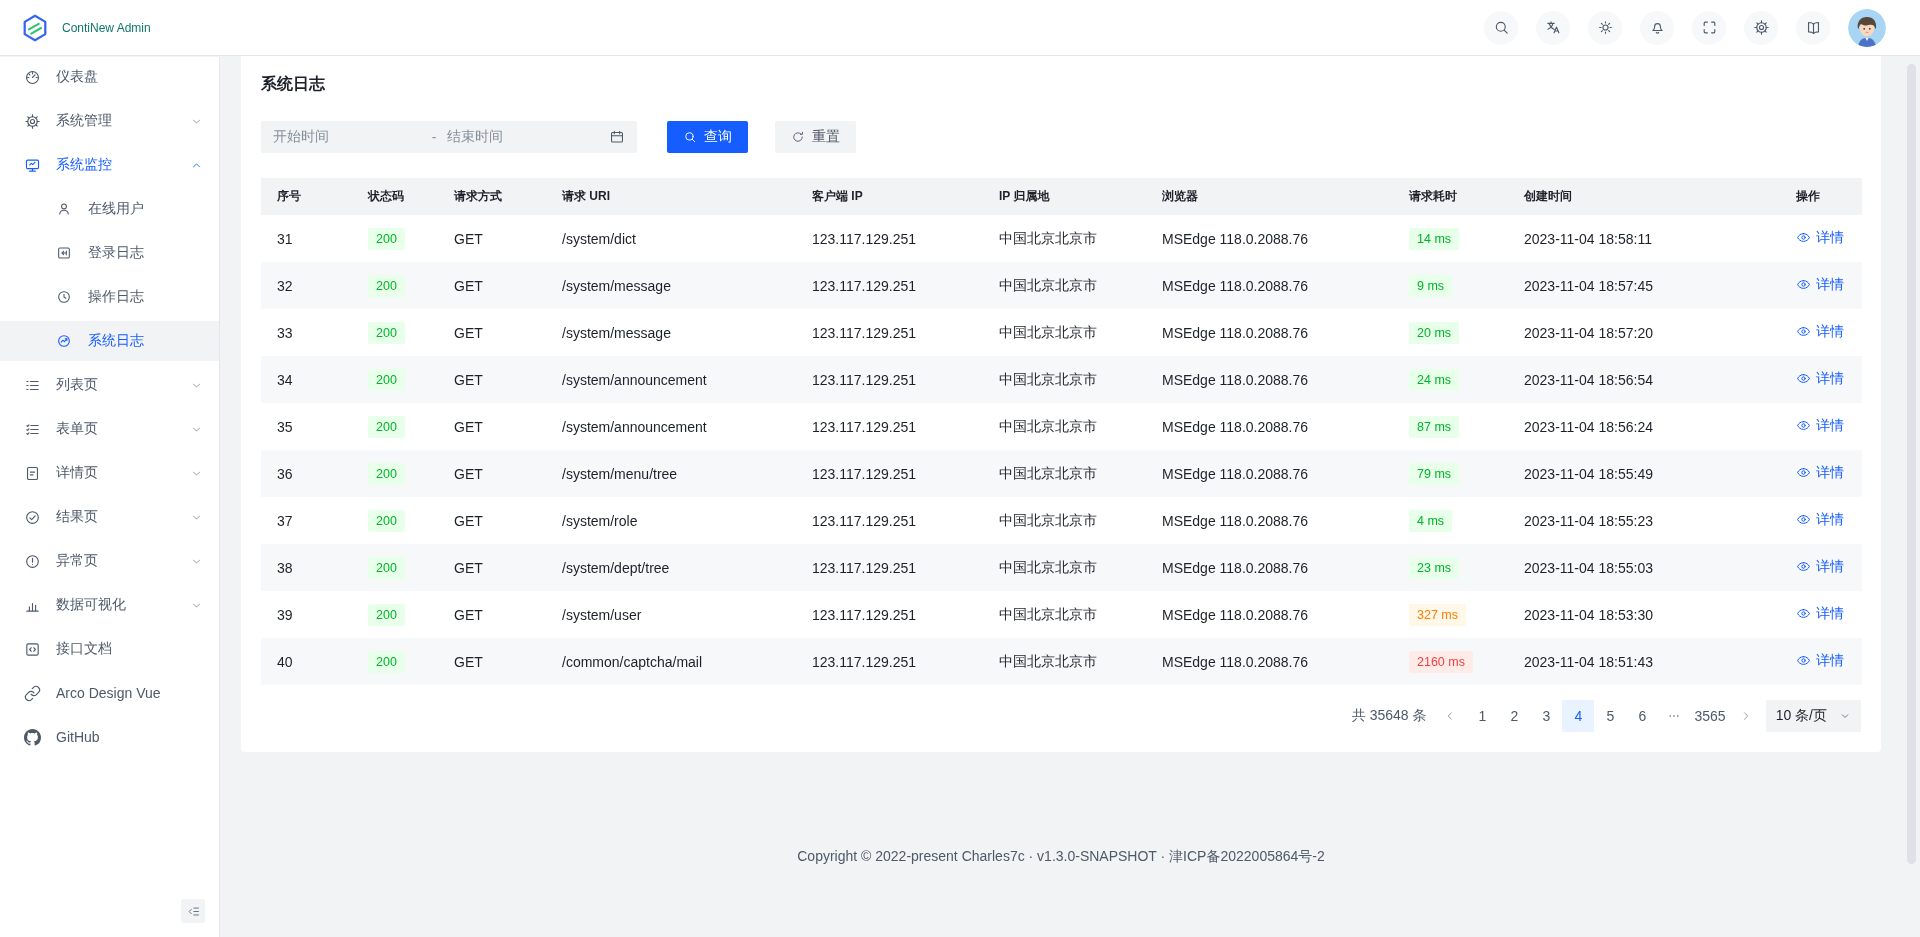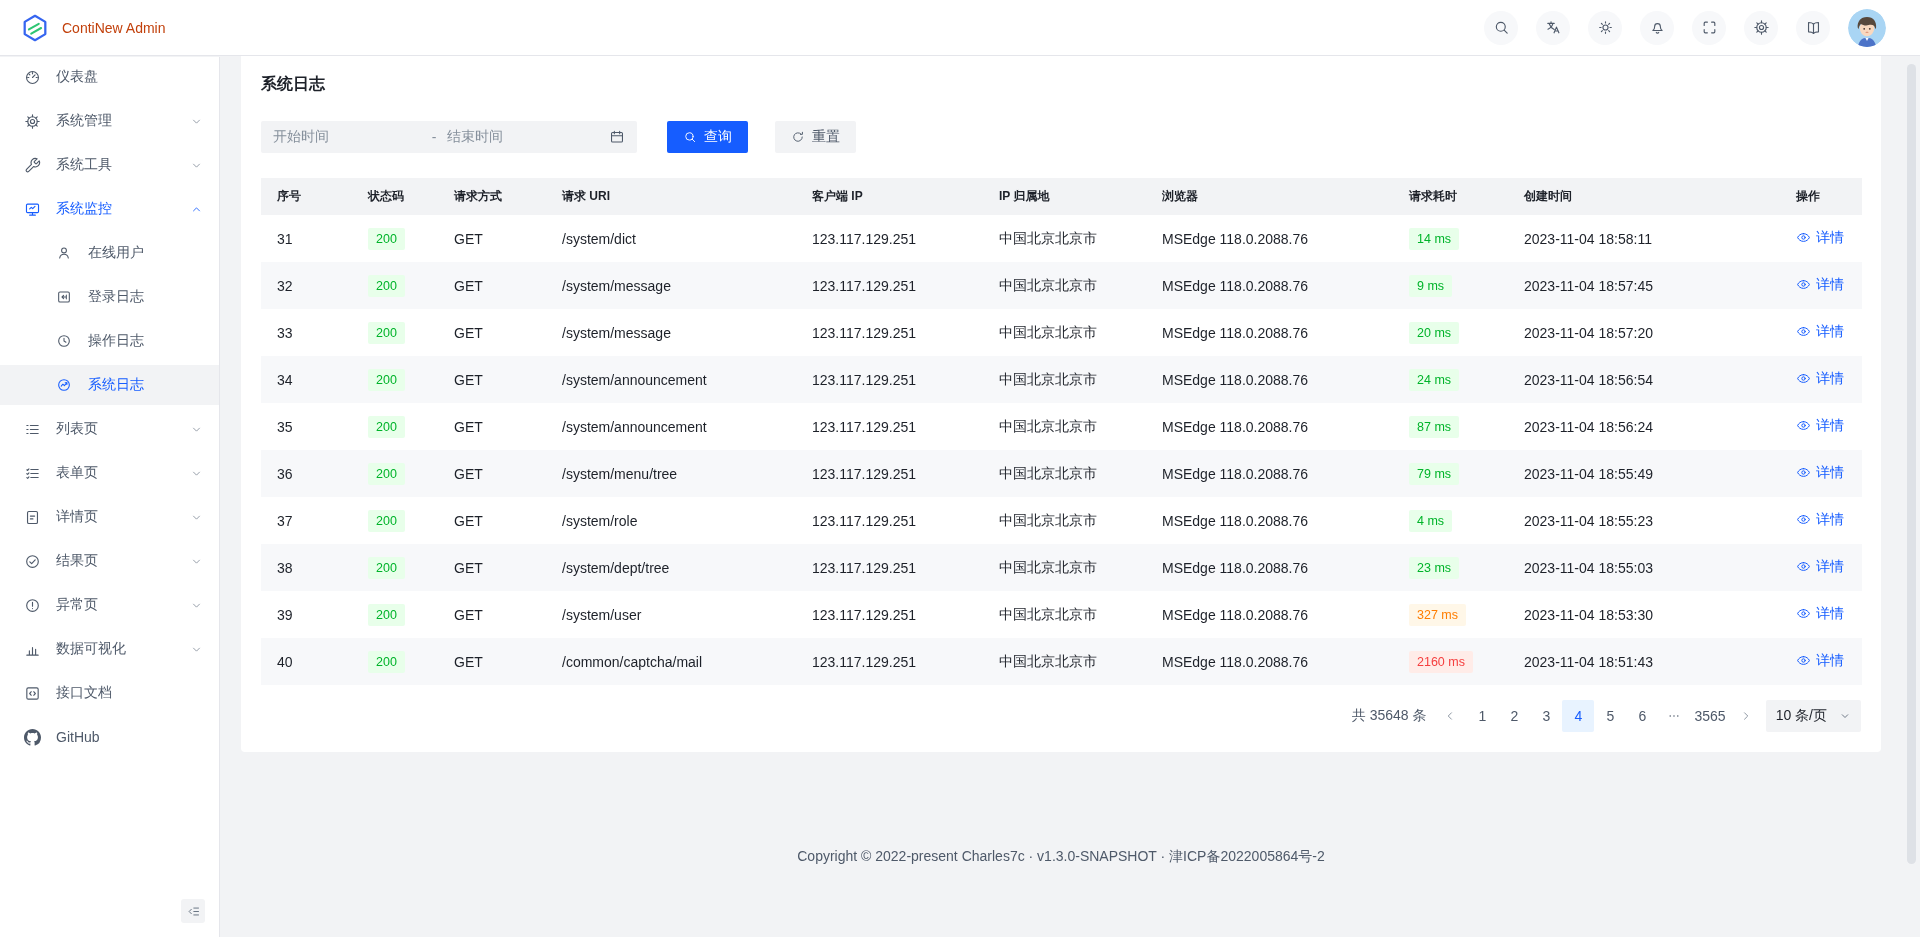--- a/index.html
+++ b/index.html
@@ -12,21 +12,21 @@
   .ic { display:inline-flex; flex:none; }
   .ic svg { width:100%; height:100%; fill:none; stroke:currentColor; stroke-width:1.6; stroke-linecap:round; stroke-linejoin:round; }
 
   
   .topbar {
     position:fixed; top:0; left:0; width:1920px; height:56px; background:#fff;
     border-bottom:1px solid #e5e6eb; display:flex; align-items:center;
     justify-content:space-between; padding:0 34px 0 20px; z-index:20;
   }
   .logo { display:flex; align-items:center; }
-  .logo-title { font-size:14px; font-weight:500; color:#c2410c; margin-left:12px; }
+  .logo-title { font-size:12px; font-weight:500; color:#0f766e; margin-left:12px; }
   .topbar-actions { display:flex; align-items:center; gap:18px; }
   .tb-btn {
     width:34px; height:34px; border-radius:50%; background:#f7f8fa; color:#4e5969;
     display:flex; align-items:center; justify-content:center; cursor:pointer;
   }
   .tb-avatar { width:38px; height:38px; border-radius:50%; overflow:hidden; cursor:pointer; }
   .tb-avatar svg { width:38px; height:38px; display:block; }
 
   
   .sidebar {
@@ -220,33 +220,20 @@
             <path d="M12 2.6v2.7M12 18.7v2.7M2.6 12h2.7M18.7 12h2.7M5.35 5.35l1.9 1.9M16.75 16.75l1.9 1.9M18.65 5.35l-1.9 1.9M7.25 16.75l-1.9 1.9"></path>
           </svg>
         </span>
         <span class="label">系统管理</span>
         <span class="ic chev" style="width: 13px; height: 13px;">
           <svg viewBox="0 0 24 24">
             <path d="m6.5 9.5 5.5 5.5 5.5-5.5"></path>
           </svg>
         </span>
       </div>
-      <div class="menu-item">
-        <span class="ic" style="width: 17px; height: 17px;">
-          <svg viewBox="0 0 24 24">
-            <path d="M14.7 6.3a1 1 0 0 0 0 1.4l1.6 1.6a1 1 0 0 0 1.4 0l3.77-3.77a6 6 0 0 1-7.94 7.94l-6.91 6.91a2.12 2.12 0 0 1-3-3l6.91-6.91a6 6 0 0 1 7.94-7.94l-3.76 3.76z"></path>
-          </svg>
-        </span>
-        <span class="label">系统工具</span>
-        <span class="ic chev" style="width: 13px; height: 13px;">
-          <svg viewBox="0 0 24 24">
-            <path d="m6.5 9.5 5.5 5.5 5.5-5.5"></path>
-          </svg>
-        </span>
-      </div>
       <div class="menu-item active">
         <span class="ic" style="width: 17px; height: 17px;">
           <svg viewBox="0 0 24 24">
             <rect x="3.5" y="4.5" width="17" height="12" rx="1.6"></rect>
             <path d="M12 16.5V20M8 20h8M8 11.2l2.3-2.3 2 2 3.2-3.2"></path>
           </svg>
         </span>
         <span class="label">系统监控</span>
         <span class="ic chev" style="width: 13px; height: 13px;">
           <svg viewBox="0 0 24 24">
@@ -374,20 +361,29 @@
         </span>
       </div>
       <div class="menu-item">
         <span class="ic" style="width: 17px; height: 17px;">
           <svg viewBox="0 0 24 24">
             <rect x="4" y="4" width="16" height="16" rx="2"></rect>
             <path d="M10.3 9.5 8 12l2.3 2.5M13.7 9.5 16 12l-2.3 2.5"></path>
           </svg>
         </span>
         <span class="label">接口文档</span>
+      </div>
+      <div class="menu-item">
+        <span class="ic" style="width: 17px; height: 17px;">
+          <svg viewBox="0 0 24 24">
+            <path d="M10 13a5 5 0 0 0 7.54.54l3-3a5 5 0 0 0-7.07-7.07l-1.72 1.71"></path>
+            <path d="M14 11a5 5 0 0 0-7.54-.54l-3 3a5 5 0 0 0 7.07 7.07l1.71-1.71"></path>
+          </svg>
+        </span>
+        <span class="label">Arco Design Vue</span>
       </div>
       <div class="menu-item">
         <span class="ic" style="width: 17px; height: 17px;">
           <svg viewBox="0 0 16 16">
             <path stroke="none" fill="currentColor" d="M8 0C3.58 0 0 3.58 0 8c0 3.54 2.29 6.53 5.47 7.59.4.07.55-.17.55-.38 0-.19-.01-.82-.01-1.49-2.01.37-2.53-.49-2.69-.94-.09-.23-.48-.94-.82-1.13-.28-.15-.68-.52-.01-.53.63-.01 1.08.58 1.23.82.72 1.21 1.87.87 2.33.66.07-.52.28-.87.51-1.07-1.78-.2-3.64-.89-3.64-3.95 0-.87.31-1.59.82-2.15-.08-.2-.36-1.02.08-2.12 0 0 .67-.21 2.2.82.64-.18 1.32-.27 2-.27s1.36.09 2 .27c1.53-1.04 2.2-.82 2.2-.82.44 1.1.16 1.92.08 2.12.51.56.82 1.27.82 2.15 0 3.07-1.87 3.75-3.65 3.95.29.25.54.73.54 1.48 0 1.07-.01 1.93-.01 2.2 0 .21.15.46.55.38A8.01 8.01 0 0 0 16 8c0-4.42-3.58-8-8-8z"></path>
           </svg>
         </span>
         <span class="label">GitHub</span>
       </div>
     </nav>

